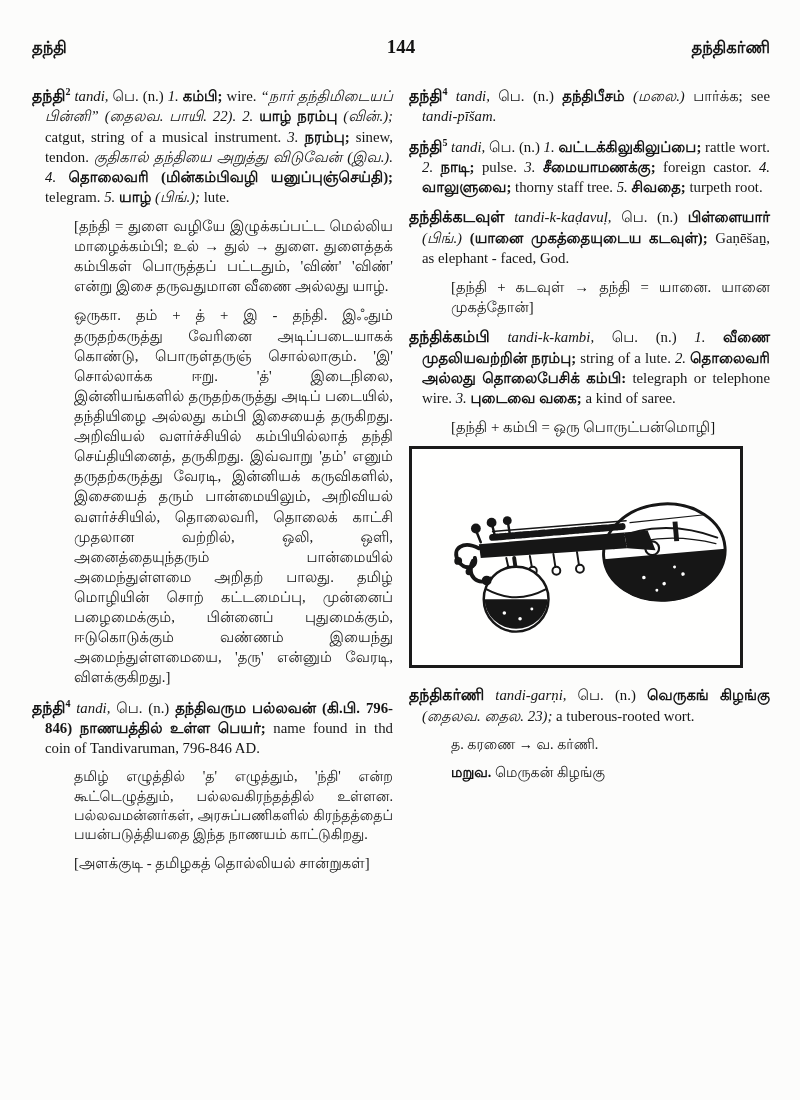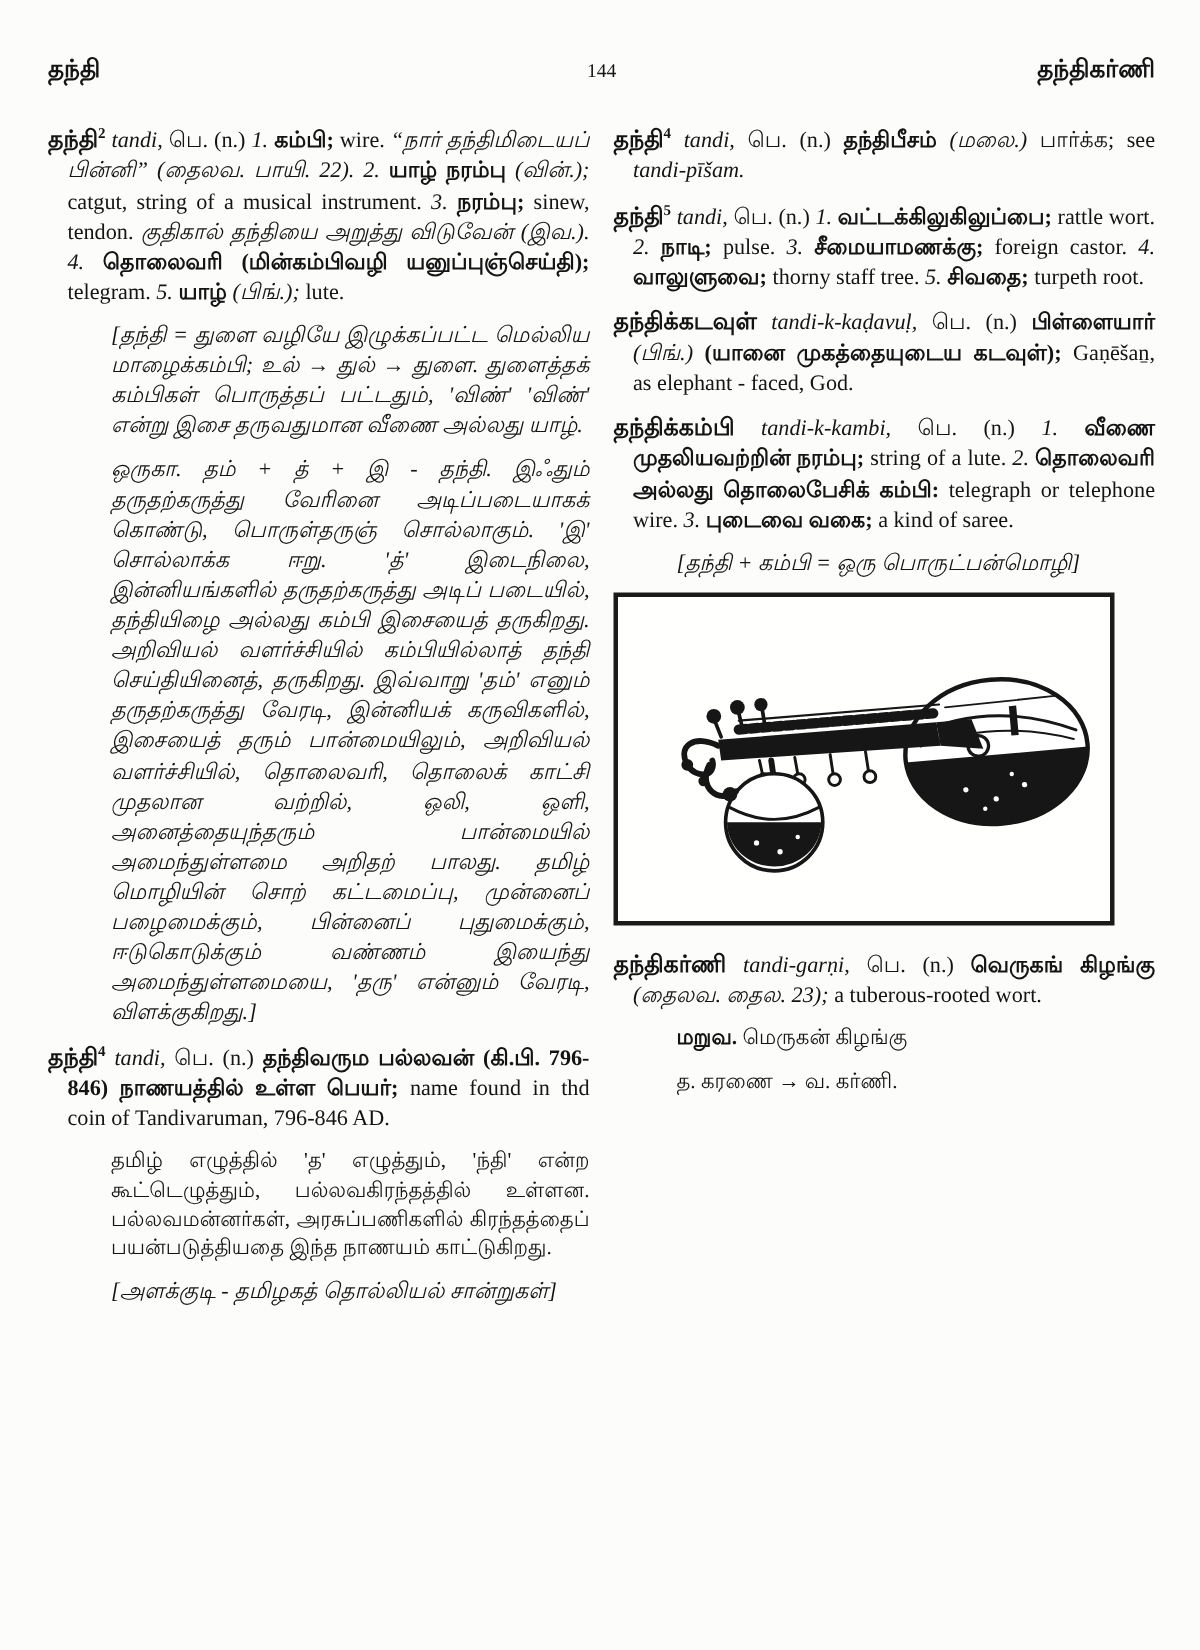--- a/index.html
+++ b/index.html
@@ -4,27 +4,27 @@
 <style>
   html,body{margin:0;padding:0;}
   body{
     width:800px;height:1100px;overflow:hidden;
     background:#fcfcfb;color:#141414;
     font-family:"Liberation Serif","DejaVu Serif",serif;
   }
   .page{padding:28px 30px 0 32px;}
   .header{display:flex;align-items:baseline;margin:8px 0 26px 0;font-size:16.5px;}
   .header-left{flex:1;text-align:left;font-weight:700;}
-  .header-center{flex:1;text-align:center;font-size:13px;font-weight:400;}
+  .header-center{flex:1;text-align:center;font-size:19px;font-weight:700;}
   .header-right{flex:1;text-align:right;font-weight:700;}
   .columns{display:flex;gap:16px;}
   .col{flex:1;min-width:0;font-size:14.8px;line-height:1.36;text-align:justify;}
   .col p{margin:0 0 9px 0;}
   .blk-entry{padding-left:13px;text-indent:-13px;}
-  .blk-etym{padding-left:42px;font-style:italic;margin-bottom:11px;}
+  .blk-etym{padding-left:42px;margin-bottom:11px;}
   .blk-sub{padding-left:42px;font-size:14.2px;margin-bottom:10px;}
   .seg-hw{font-weight:700;font-size:15.8px;}
   .seg-sup{font-weight:700;font-size:10px;vertical-align:super;line-height:0;}
   .seg-tr{font-style:italic;}
   .seg-b{font-weight:700;}
   .seg-i{font-style:italic;}
   .seg-r{}
   .figure-box{
     border:3px solid #1a1a1a;background:#fffffe;
     width:334px;height:222px;margin:6px 0 16px 0;
@@ -47,20 +47,21 @@
         <p class="blk-etym"><span class="seg-r">[தந்தி = துளை வழியே இழுக்கப்பட்ட மெல்லிய மாழைக்கம்பி; உல் → துல் → துளை. துளைத்தக் கம்பிகள் பொருத்தப் பட்டதும், 'விண்' 'விண்' என்று இசை தருவதுமான வீணை அல்லது யாழ்.</span></p>
         <p class="blk-etym"><span class="seg-r">ஒருகா. தம் + த் + இ - தந்தி. இஃதும் தருதற்கருத்து வேரினை அடிப்படையாகக் கொண்டு, பொருள்தருஞ் சொல்லாகும். 'இ' சொல்லாக்க ஈறு. 'த்' இடைநிலை, இன்னியங்களில் தருதற்கருத்து அடிப் படையில், தந்தியிழை அல்லது கம்பி இசையைத் தருகிறது. அறிவியல் வளர்ச்சியில் கம்பியில்லாத் தந்தி செய்தியினைத், தருகிறது. இவ்வாறு 'தம்' எனும் தருதற்கருத்து வேரடி, இன்னியக் கருவிகளில், இசையைத் தரும் பான்மையிலும், அறிவியல் வளர்ச்சியில், தொலைவரி, தொலைக் காட்சி முதலான வற்றில், ஒலி, ஒளி, அனைத்தையுந்தரும் பான்மையில் அமைந்துள்ளமை அறிதற் பாலது. தமிழ் மொழியின் சொற் கட்டமைப்பு, முன்னைப் பழைமைக்கும், பின்னைப் புதுமைக்கும், ஈடுகொடுக்கும் வண்ணம் இயைந்து அமைந்துள்ளமையை, 'தரு' என்னும் வேரடி, விளக்குகிறது.]</span></p>
         <p class="blk-entry"><span class="seg-hw">தந்தி</span><span class="seg-sup">4</span><span class="seg-r"> </span><span class="seg-tr">tandi,</span><span class="seg-r"> பெ. (n.) </span><span class="seg-b">தந்திவரும பல்லவன் (கி.பி. 796-846) நாணயத்தில் உள்ள பெயர்;</span><span class="seg-r"> name found in thd coin of Tandivaruman, 796-846 AD.</span></p>
         <p class="blk-sub"><span class="seg-r">தமிழ் எழுத்தில் 'த' எழுத்தும், 'ந்தி' என்ற கூட்டெழுத்தும், பல்லவகிரந்தத்தில் உள்ளன. பல்லவமன்னர்கள், அரசுப்பணிகளில் கிரந்தத்தைப் பயன்படுத்தியதை இந்த நாணயம் காட்டுகிறது.</span></p>
         <p class="blk-etym"><span class="seg-r">[அளக்குடி - தமிழகத் தொல்லியல் சான்றுகள்]</span></p>
       </div>
     <div class="col">
         <p class="blk-entry"><span class="seg-hw">தந்தி</span><span class="seg-sup">4</span><span class="seg-r"> </span><span class="seg-tr">tandi,</span><span class="seg-r"> பெ. (n.) </span><span class="seg-b">தந்திபீசம்</span><span class="seg-i"> (மலை.) </span><span class="seg-r">பார்க்க; see </span><span class="seg-tr">tandi-pīšam.</span></p>
         <p class="blk-entry"><span class="seg-hw">தந்தி</span><span class="seg-sup">5</span><span class="seg-r"> </span><span class="seg-tr">tandi,</span><span class="seg-r"> பெ. (n.) </span><span class="seg-i">1. </span><span class="seg-b">வட்டக்கிலுகிலுப்பை;</span><span class="seg-r"> rattle wort. </span><span class="seg-i">2. </span><span class="seg-b">நாடி;</span><span class="seg-r"> pulse. </span><span class="seg-i">3. </span><span class="seg-b">சீமையாமணக்கு;</span><span class="seg-r"> foreign castor. </span><span class="seg-i">4. </span><span class="seg-b">வாலுளுவை;</span><span class="seg-r"> thorny staff tree. </span><span class="seg-i">5. </span><span class="seg-b">சிவதை;</span><span class="seg-r"> turpeth root.</span></p>
         <p class="blk-entry"><span class="seg-hw">தந்திக்கடவுள்</span><span class="seg-r"> </span><span class="seg-tr">tandi-k-kaḍavuḷ,</span><span class="seg-r"> பெ. (n.) </span><span class="seg-b">பிள்ளையார்</span><span class="seg-i"> (பிங்.) </span><span class="seg-b">(யானை முகத்தையுடைய கடவுள்);</span><span class="seg-r"> Gaṇēšaṉ, as elephant - faced, God.</span></p>
+        <p class="blk-etym"><span class="seg-r">[தந்தி + கடவுள் → தந்தி = யானை. யானை முகத்தோன்]</span></p>
         <p class="blk-entry"><span class="seg-hw">தந்திக்கம்பி</span><span class="seg-r"> </span><span class="seg-tr">tandi-k-kambi,</span><span class="seg-r"> பெ. (n.) </span><span class="seg-i">1. </span><span class="seg-b">வீணை முதலியவற்றின் நரம்பு;</span><span class="seg-r"> string of a lute. </span><span class="seg-i">2. </span><span class="seg-b">தொலைவரி அல்லது தொலைபேசிக் கம்பி:</span><span class="seg-r"> telegraph or telephone wire. </span><span class="seg-i">3. </span><span class="seg-b">புடைவை வகை;</span><span class="seg-r"> a kind of saree.</span></p>
         <p class="blk-etym"><span class="seg-r">[தந்தி + கம்பி = ஒரு பொருட்பன்மொழி]</span></p>
   <div class="figure-box">
     <svg width="326" height="214" viewBox="0 0 330 218" fill="none" stroke="#161616" stroke-linecap="round">
 
       <g transform="rotate(-5 255 104)">
         <ellipse cx="255" cy="104" rx="62" ry="49" fill="#ffffff" stroke-width="3"></ellipse>
         <path d="M193,106 a62,48 0 0 0 124,0 z" fill="#161616" stroke="none"></path>
         <circle cx="232" cy="128" r="1.8" fill="#fff" stroke="none"></circle>
         <circle cx="252" cy="136" r="1.8" fill="#fff" stroke="none"></circle>
@@ -110,17 +111,17 @@
         <line x1="64" y1="84" x2="68" y2="94" stroke-width="2.5"></line>
               <circle cx="63" cy="80" r="5" fill="#161616" stroke="none"></circle>
         <line x1="80" y1="78" x2="83" y2="90" stroke-width="2.5"></line>
               <circle cx="79" cy="74" r="5" fill="#161616" stroke="none"></circle>
         <line x1="96" y1="76" x2="98" y2="88" stroke-width="2.5"></line>
               <circle cx="95" cy="72" r="4.5" fill="#161616" stroke="none"></circle>
       </g>
     </svg>
   </div>
         <p class="blk-entry"><span class="seg-hw">தந்திகர்ணி</span><span class="seg-r"> </span><span class="seg-tr">tandi-garṇi,</span><span class="seg-r"> பெ. (n.) </span><span class="seg-b">வெருகங் கிழங்கு</span><span class="seg-i"> (தைலவ. தைல. 23);</span><span class="seg-r"> a tuberous-rooted wort.</span></p>
+        <p class="blk-sub"><span class="seg-r">த. கரணை → வ. கர்ணி.</span></p>
         <p class="blk-sub"><span class="seg-b">மறுவ.</span><span class="seg-r"> மெருகன் கிழங்கு</span></p>
-        <p class="blk-sub"><span class="seg-r">த. கரணை → வ. கர்ணி.</span></p>
       </div>
   </div>
 </div>
 
 </body></html>

